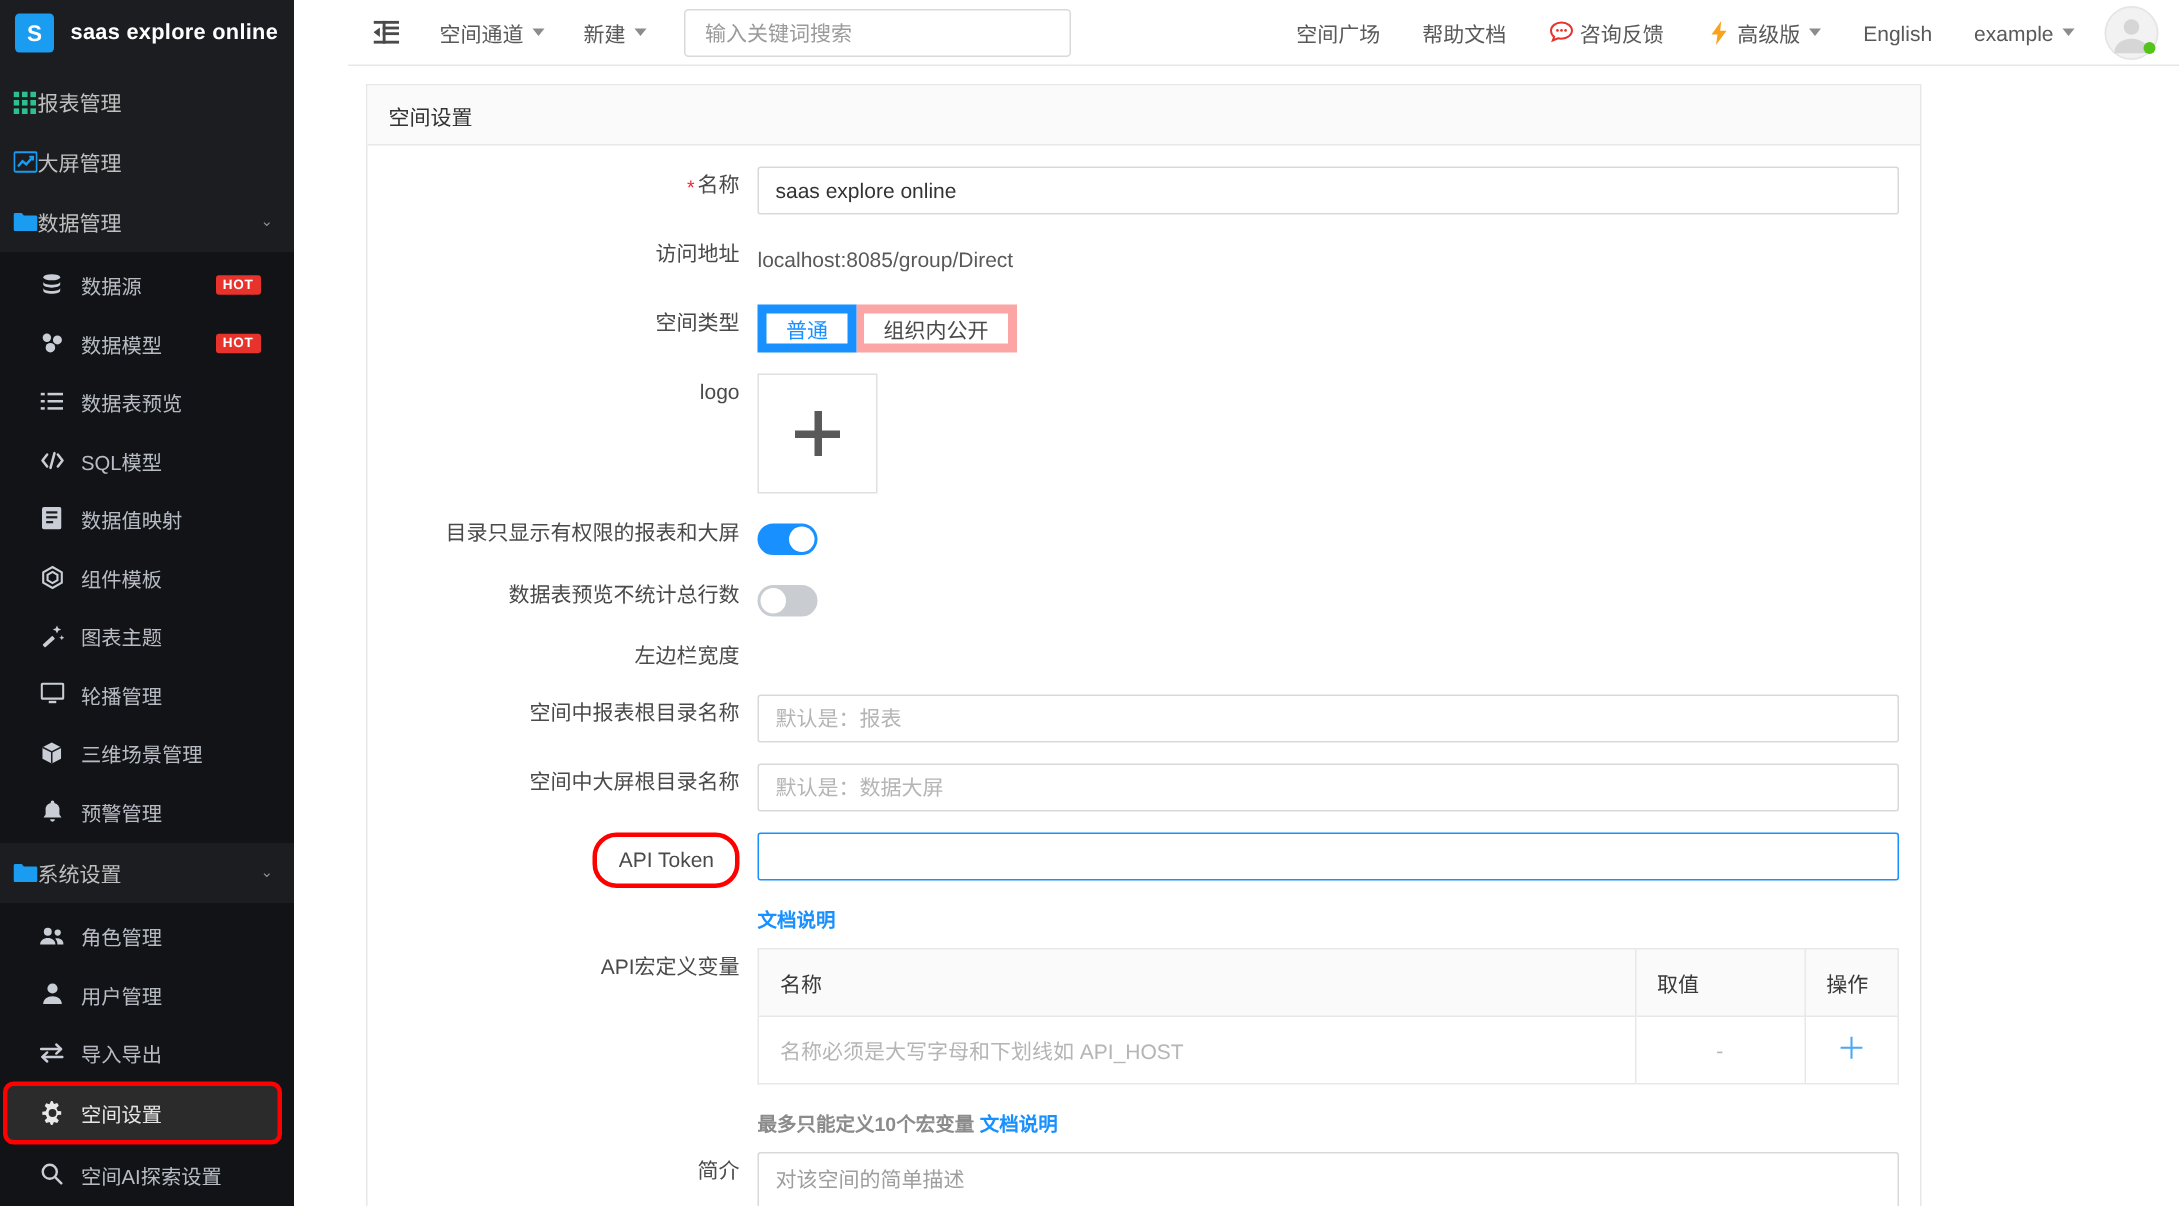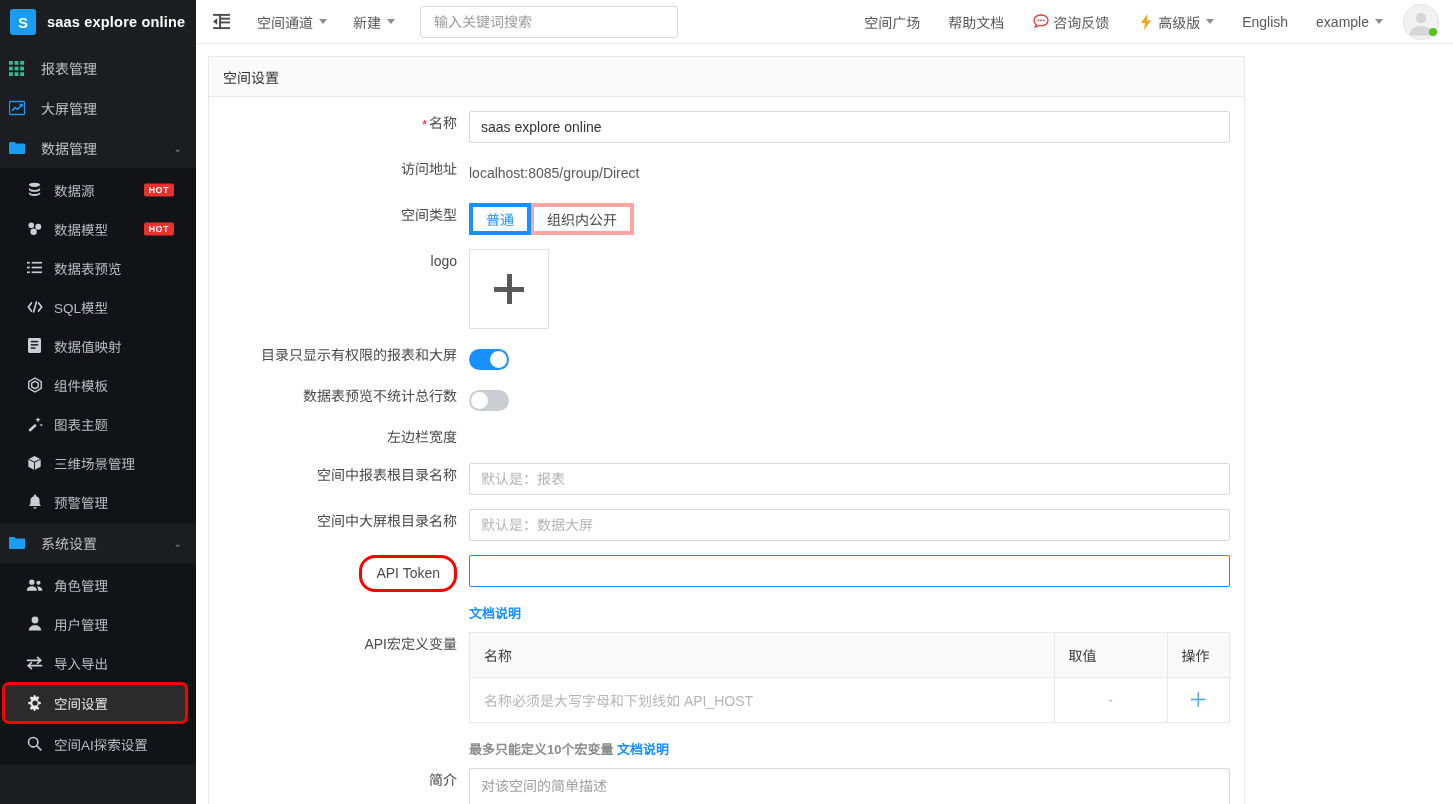--- a/index.html
+++ b/index.html
@@ -31,21 +31,21 @@
     width: 26px; height: 26px; border-radius: 3px;
     background: #1a9cf0; color: #fff;
     display: flex; align-items: center; justify-content: center;
     font-size: 15px; font-weight: bold;
   }
   .brand-name { color: #ffffff; font-size: 14.5px; font-weight: bold; letter-spacing: .2px; }
 
   .nav { padding-top: 4px; }
   .nav-group-head {
     height: 40px; display: flex; align-items: center;
-    padding-left: 8px; gap: 16px;
+    padding-left: 8px; gap: 0;
     cursor: pointer; position: relative;
     color: #bfbfbf; font-size: 14px;
   }
   .nav-group-head .chev {
     position: absolute; right: 14px; top: 50%;
     transform: translateY(-50%);
     color: #8a8f98; font-size: 10px;
   }
   .nav-sub { background: #121316; padding: 2px 0; }
   .nav-item {
@@ -64,21 +64,21 @@
   }
   .ico { width: 17px; height: 17px; display: inline-flex; align-items: center; justify-content: center; flex: none; }
   .ico svg { display: block; }
   .hot {
     position: absolute; right: 22px; top: 50%; transform: translateY(-50%);
     background: #e8322c; color: #fff; font-size: 9px; font-weight: bold;
     border-radius: 2px; padding: 1px 5px 2px; letter-spacing: .5px;
   }
 
   
-  .main { flex: 1; height: 804px; background: #fff; display: flex; flex-direction: column; overflow: hidden; }
+  .main { flex: 1; height: 804px; background: #fff; display: flex; flex-direction: column; overflow: hidden; padding-left: 36px; }
   .topbar {
     height: 44px; min-height: 44px;
     border-bottom: 1px solid #e8e8e8;
     display: flex; align-items: center;
     padding: 0 14px 0 14px;
     background: #fff;
   }
   .collapse-btn { width: 22px; height: 22px; display: flex; align-items: center; justify-content: center; cursor: pointer; color: #4a4a4a; }
   .top-menu { display: flex; align-items: center; gap: 0; margin-left: 12px; }
   .top-menu-item {
@@ -137,21 +137,21 @@
     padding: 0 11px; font-size: 14px; color: #333; outline: none;
     font-family: inherit; background: #fff;
   }
   .ipt::placeholder { color: #b5b5b5; }
   .ipt.focused { border-color: #1890ff; }
   .static-text { line-height: 32px; font-size: 14px; color: #595959; }
 
   .seg { display: inline-flex; }
   .seg button {
     height: 32px; padding: 0 13px; background: #fff;
-    border: 4px solid #fca5a5; font-size: 14px; color: #4a4a4a;
+    border: 6px solid #fca5a5; font-size: 14px; color: #4a4a4a;
     cursor: pointer; font-family: inherit; margin-left: -1px;
   }
   .seg button:first-child { margin-left: 0; }
   .seg button.active { color: #1890ff; border-color: #1890ff; position: relative; z-index: 2; }
 
   .upload-box {
     width: 80px; height: 80px; border: 1px solid #e0e0e0; background: #fff;
     display: flex; align-items: center; justify-content: center; cursor: pointer;
   }
   .plus-big { position: relative; width: 30px; height: 30px; }
@@ -334,20 +334,29 @@
           <span class="ico">
             <svg width="16" height="16" viewBox="0 0 16 16">
                 <g fill="#c9ced6">
                   <rect x="1" y="10.5" width="9" height="2.6" rx="0.6" transform="rotate(-42 5.5 11.8)"></rect>
                   <path d="M11 1l.8 1.9L13.8 3.7l-2 .8L11 6.4l-.8-1.9-2-.8 2-.8z"></path>
                   <path d="M14.2 7.4l.5 1.2 1.3.5-1.3.5-.5 1.2-.5-1.2-1.3-.5 1.3-.5z"></path>
                 </g>
               </svg>
           </span>
           <span>图表主题</span>
+        </div>
+        <div class="nav-item">
+          <span class="ico">
+            <svg width="16" height="15" viewBox="0 0 16 15">
+                <rect x="0.8" y="0.8" width="14.4" height="10" rx="1" fill="none" stroke="#c9ced6" stroke-width="1.5"></rect>
+                <rect x="5.5" y="12.2" width="5" height="1.6" fill="#c9ced6"></rect>
+              </svg>
+          </span>
+          <span>轮播管理</span>
         </div>
         <div class="nav-item">
           <span class="ico">
             <svg width="15" height="16" viewBox="0 0 16 16">
                 <path d="M8 0.6l6.6 3.3v8.2L8 15.4 1.4 12.1V3.9z" fill="#c9ced6"></path>
                 <path d="M1.4 3.9L8 7.2l6.6-3.3" fill="none" stroke="#1b1d21" stroke-width="1.1"></path>
                 <path d="M8 7.2v8.2" fill="none" stroke="#1b1d21" stroke-width="1.1"></path>
               </svg>
           </span>
           <span>三维场景管理</span>

